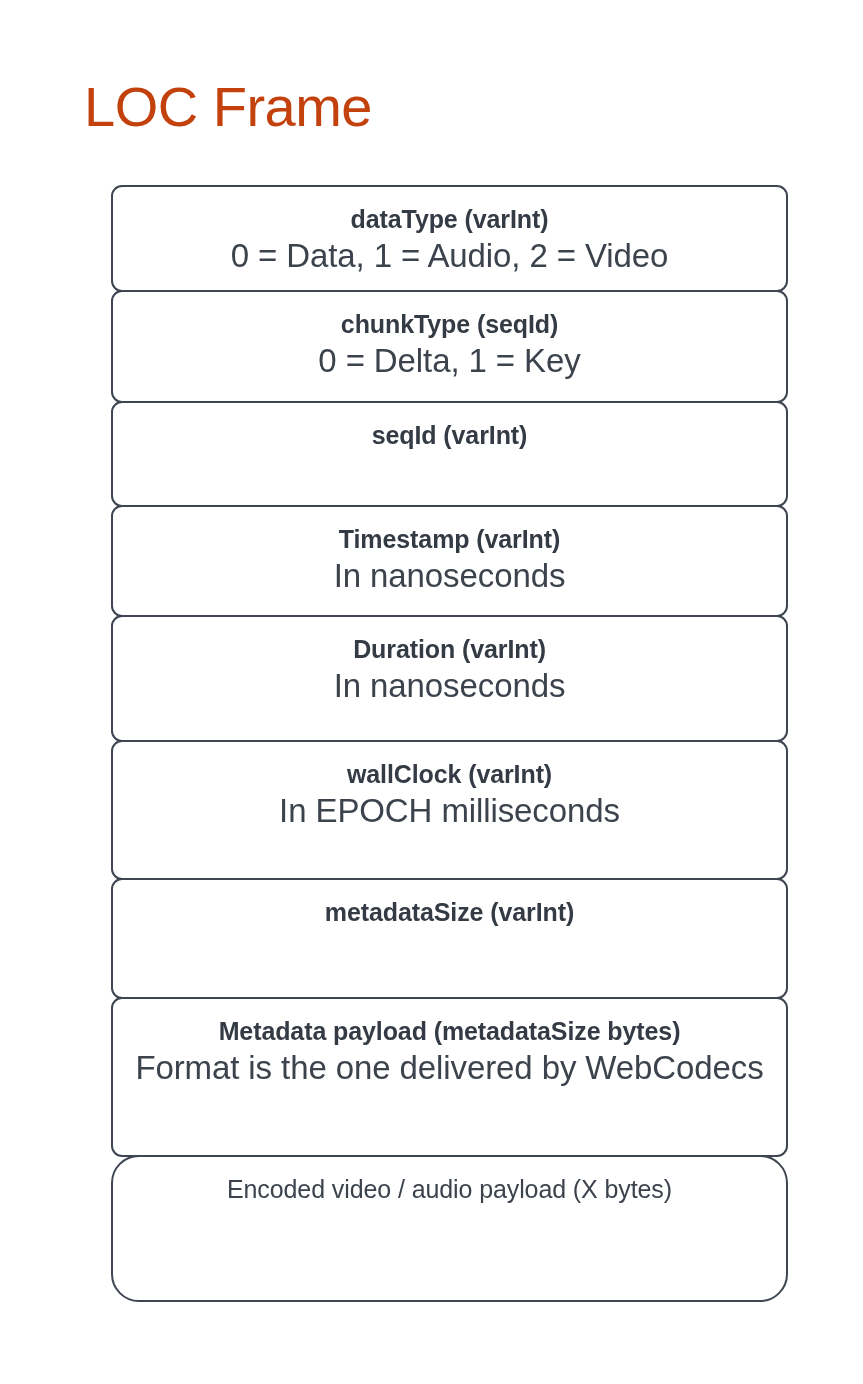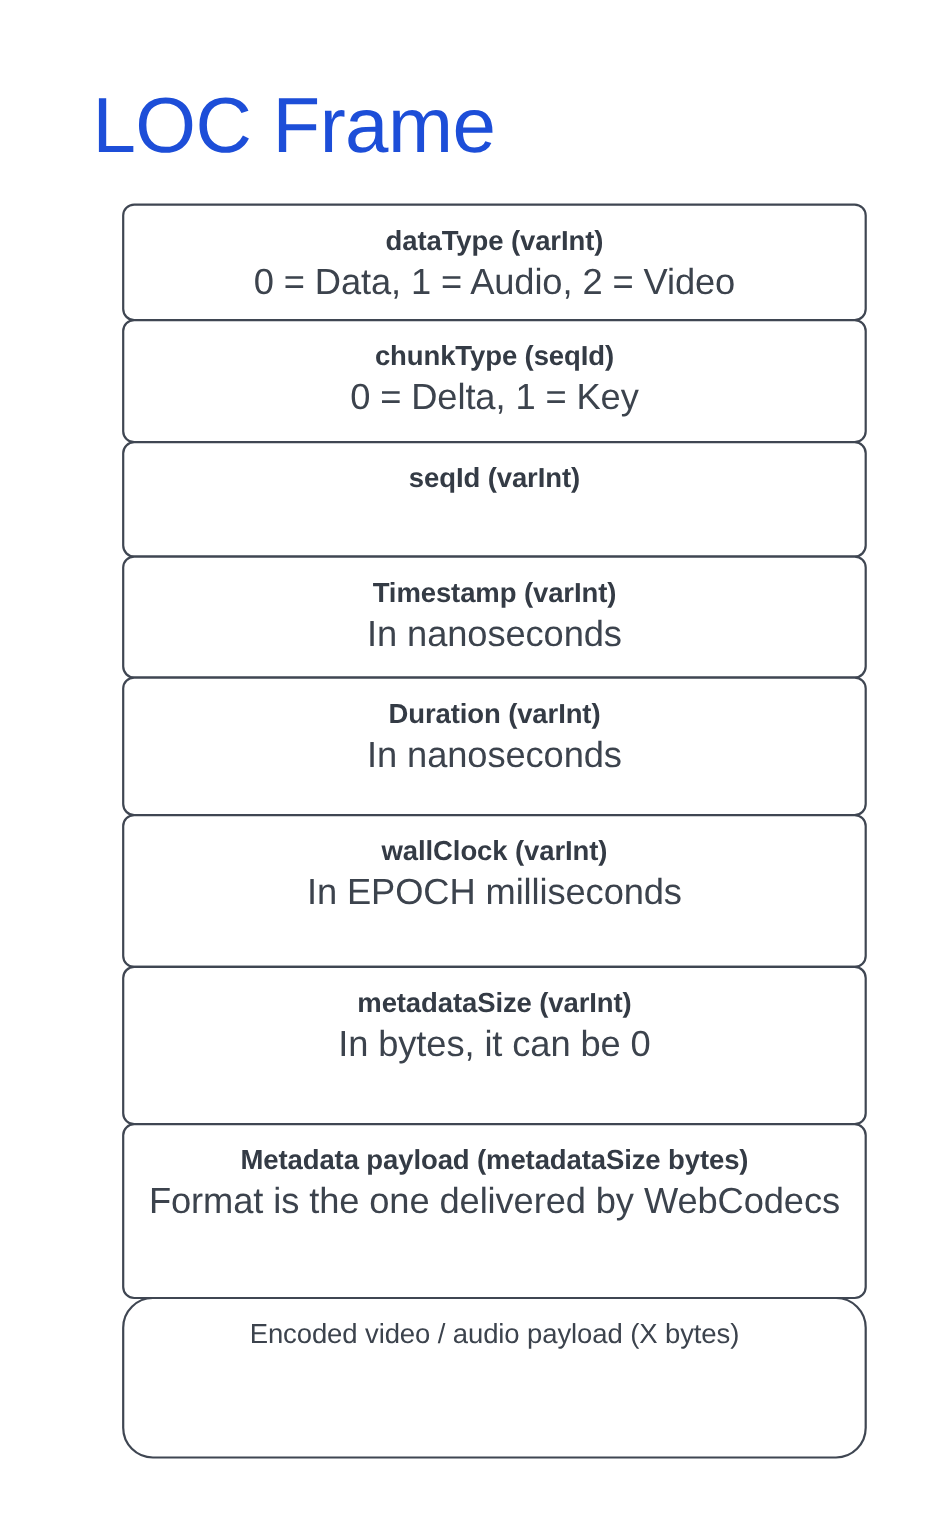--- a/index.html
+++ b/index.html
@@ -19,25 +19,25 @@
     position: relative;
     width: 863px;
     height: 1384px;
     box-sizing: border-box;
   }
 
   .diagram-title {
     position: absolute;
     left: 84px;
     top: 78px;
-    font-size: 71px;
+    font-size: 56px;
     font-weight: 400;
     line-height: 1.05;
     letter-spacing: -0.5px;
-    color: #1d4ed8;
+    color: #c2410c;
     white-space: nowrap;
   }
 
   .frame-stack {
     position: absolute;
     left: 111px;
     top: 185px;
     width: 677px;
   }
 
@@ -79,21 +79,21 @@
     display: none;
   }
 
   
   .h-107 { height: 107px; }
   .h-113 { height: 113px; }
   .h-106 { height: 106px; }
   .h-112 { height: 112px; }
   .h-127 { height: 127px; }
   .h-125 { height: 140px; }
-  .h-121 { height: 145px; }
+  .h-121 { height: 121px; }
   .h-160 { height: 160px; }
   .h-147 { height: 147px; border-radius: 28px; }
 </style>
 </head>
 <body>
 
 <div class="page">
 
   <div class="diagram-title">LOC Frame</div>
 
@@ -124,21 +124,20 @@
       <div class="field-desc">In nanoseconds</div>
     </div>
 
     <div class="frame-field h-125">
       <div class="field-name">wallClock (varInt)</div>
       <div class="field-desc">In EPOCH milliseconds</div>
     </div>
 
     <div class="frame-field h-121">
       <div class="field-name">metadataSize (varInt)</div>
-      <div class="field-desc">In bytes, it can be 0</div>
     </div>
 
     <div class="frame-field h-160">
       <div class="field-name">Metadata payload (metadataSize bytes)</div>
       <div class="field-desc">Format is the one delivered by WebCodecs</div>
     </div>
 
     <div class="frame-field h-147">
       <div class="field-name is-plain">Encoded video / audio payload (X bytes)</div>
 

